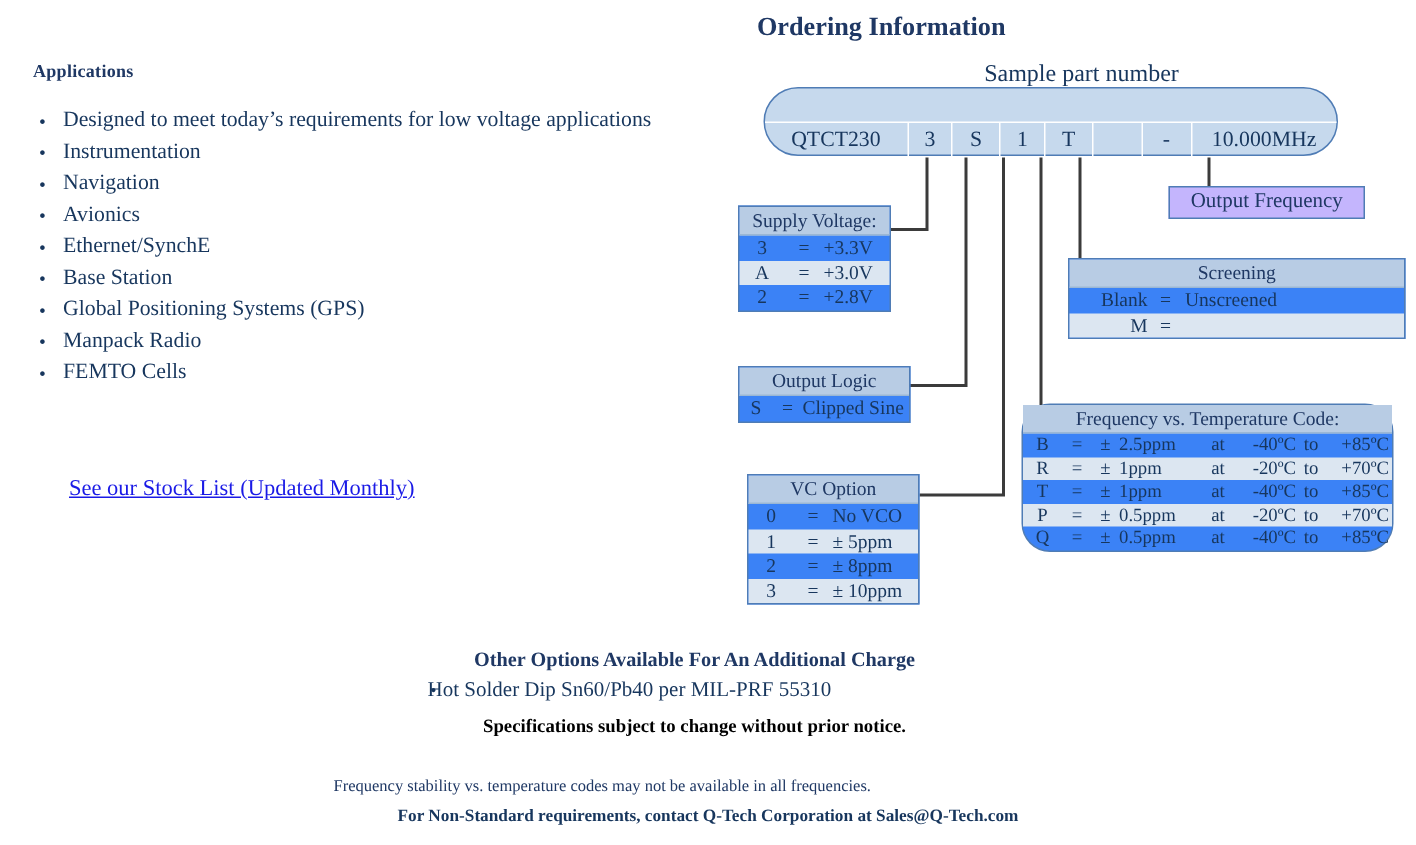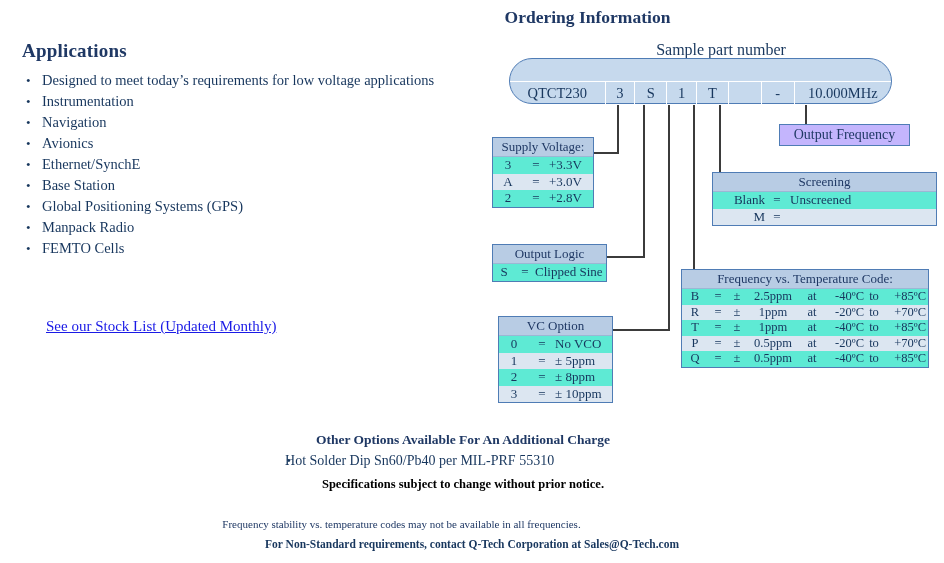--- a/index.html
+++ b/index.html
@@ -4,21 +4,21 @@
 <style>
   html,body{margin:0;padding:0;}
   body{
     width:944px;height:563px;position:relative;background:#ffffff;
     font-family:"Liberation Serif",serif;color:#1f3864;overflow:hidden;
   }
   .abs{position:absolute;}
 
   
   #applications-heading{
-    left:22px;top:40px;font-size:19px;font-weight:bold;color:#1f3864;
+    left:22px;top:40px;font-size:12px;font-weight:bold;color:#1f3864;
     letter-spacing:.2px;
   }
   #applications-list{left:26px;top:72px;width:430px;}
   .app-item{display:flex;font-size:14.5px;color:#17365d;line-height:17.5px;
     margin-bottom:3.5px;}
   .app-bullet{width:16px;flex:0 0 16px;text-align:left;font-size:13px;line-height:17.5px;}
   .app-text{flex:1;}
   #stock-link{
     left:46px;top:318px;font-size:15px;color:#1a1ae6;text-decoration:underline;
     cursor:pointer;
@@ -49,21 +49,21 @@
     border-top:1px solid #ffffff;box-sizing:border-box;
   }
   .pn-cell{
     font-size:14.5px;color:#17365d;line-height:22px;text-align:center;
     border-right:1px solid #ffffff;box-sizing:border-box;
   }
   .pn-cell:last-child{border-right:none;}
 
   
   .opt-box{
-    border:1.2px solid #4f7cb5;background:#5eead4;box-sizing:border-box;
+    border:1.2px solid #4f7cb5;background:#3b82f6;box-sizing:border-box;
   }
   .opt-title{
     background:#b8cce4;color:#1f3864;font-size:13px;text-align:center;
     line-height:16px;padding:1px 0 1px;border-bottom:1px solid #9bb7d4;
   }
   .opt-row{display:flex;font-size:13px;color:#17365d;line-height:16.5px;}
   .opt-row.alt{background:#dce6f1;}
   .c-code{text-align:center;}
   .c-eq{text-align:center;}
   .c-val{text-align:left;}
@@ -93,26 +93,26 @@
     color:#1f3864;line-height:20px;
   }
 
   
   #screening-box{left:712px;top:172px;width:225px;}
   #screening-box .c-code{width:52px;text-align:right;padding-right:4px;}
   #screening-box .c-eq{width:16px;}
   #screening-box .c-val{width:auto;padding-left:5px;}
 
   
-  #freq-temp-box{left:681px;top:269px;width:248px;}
+  #freq-temp-box{left:681px;top:269px;width:248px;border-radius:19px;}
   #freq-temp-box .opt-row{font-size:12.5px;line-height:15.5px;}
   #freq-temp-box .t-code{width:26px;text-align:center;}
   #freq-temp-box .t-eq{width:20px;text-align:center;}
   #freq-temp-box .t-pm{width:18px;text-align:center;}
-  #freq-temp-box .t-ppm{width:54px;text-align:center;font-family:Liberation Serif, serif;}
+  #freq-temp-box .t-ppm{width:54px;text-align:left;font-family:Liberation Serif, serif;}
   #freq-temp-box .t-at{width:24px;text-align:center;}
   #freq-temp-box .t-lo{width:40px;text-align:right;}
   #freq-temp-box .t-to{width:20px;text-align:center;}
   #freq-temp-box .t-hi{width:42px;text-align:right;}
 
   
   #connectors{left:0;top:0;width:944px;height:563px;pointer-events:none;}
 
   
   #other-options-heading{

